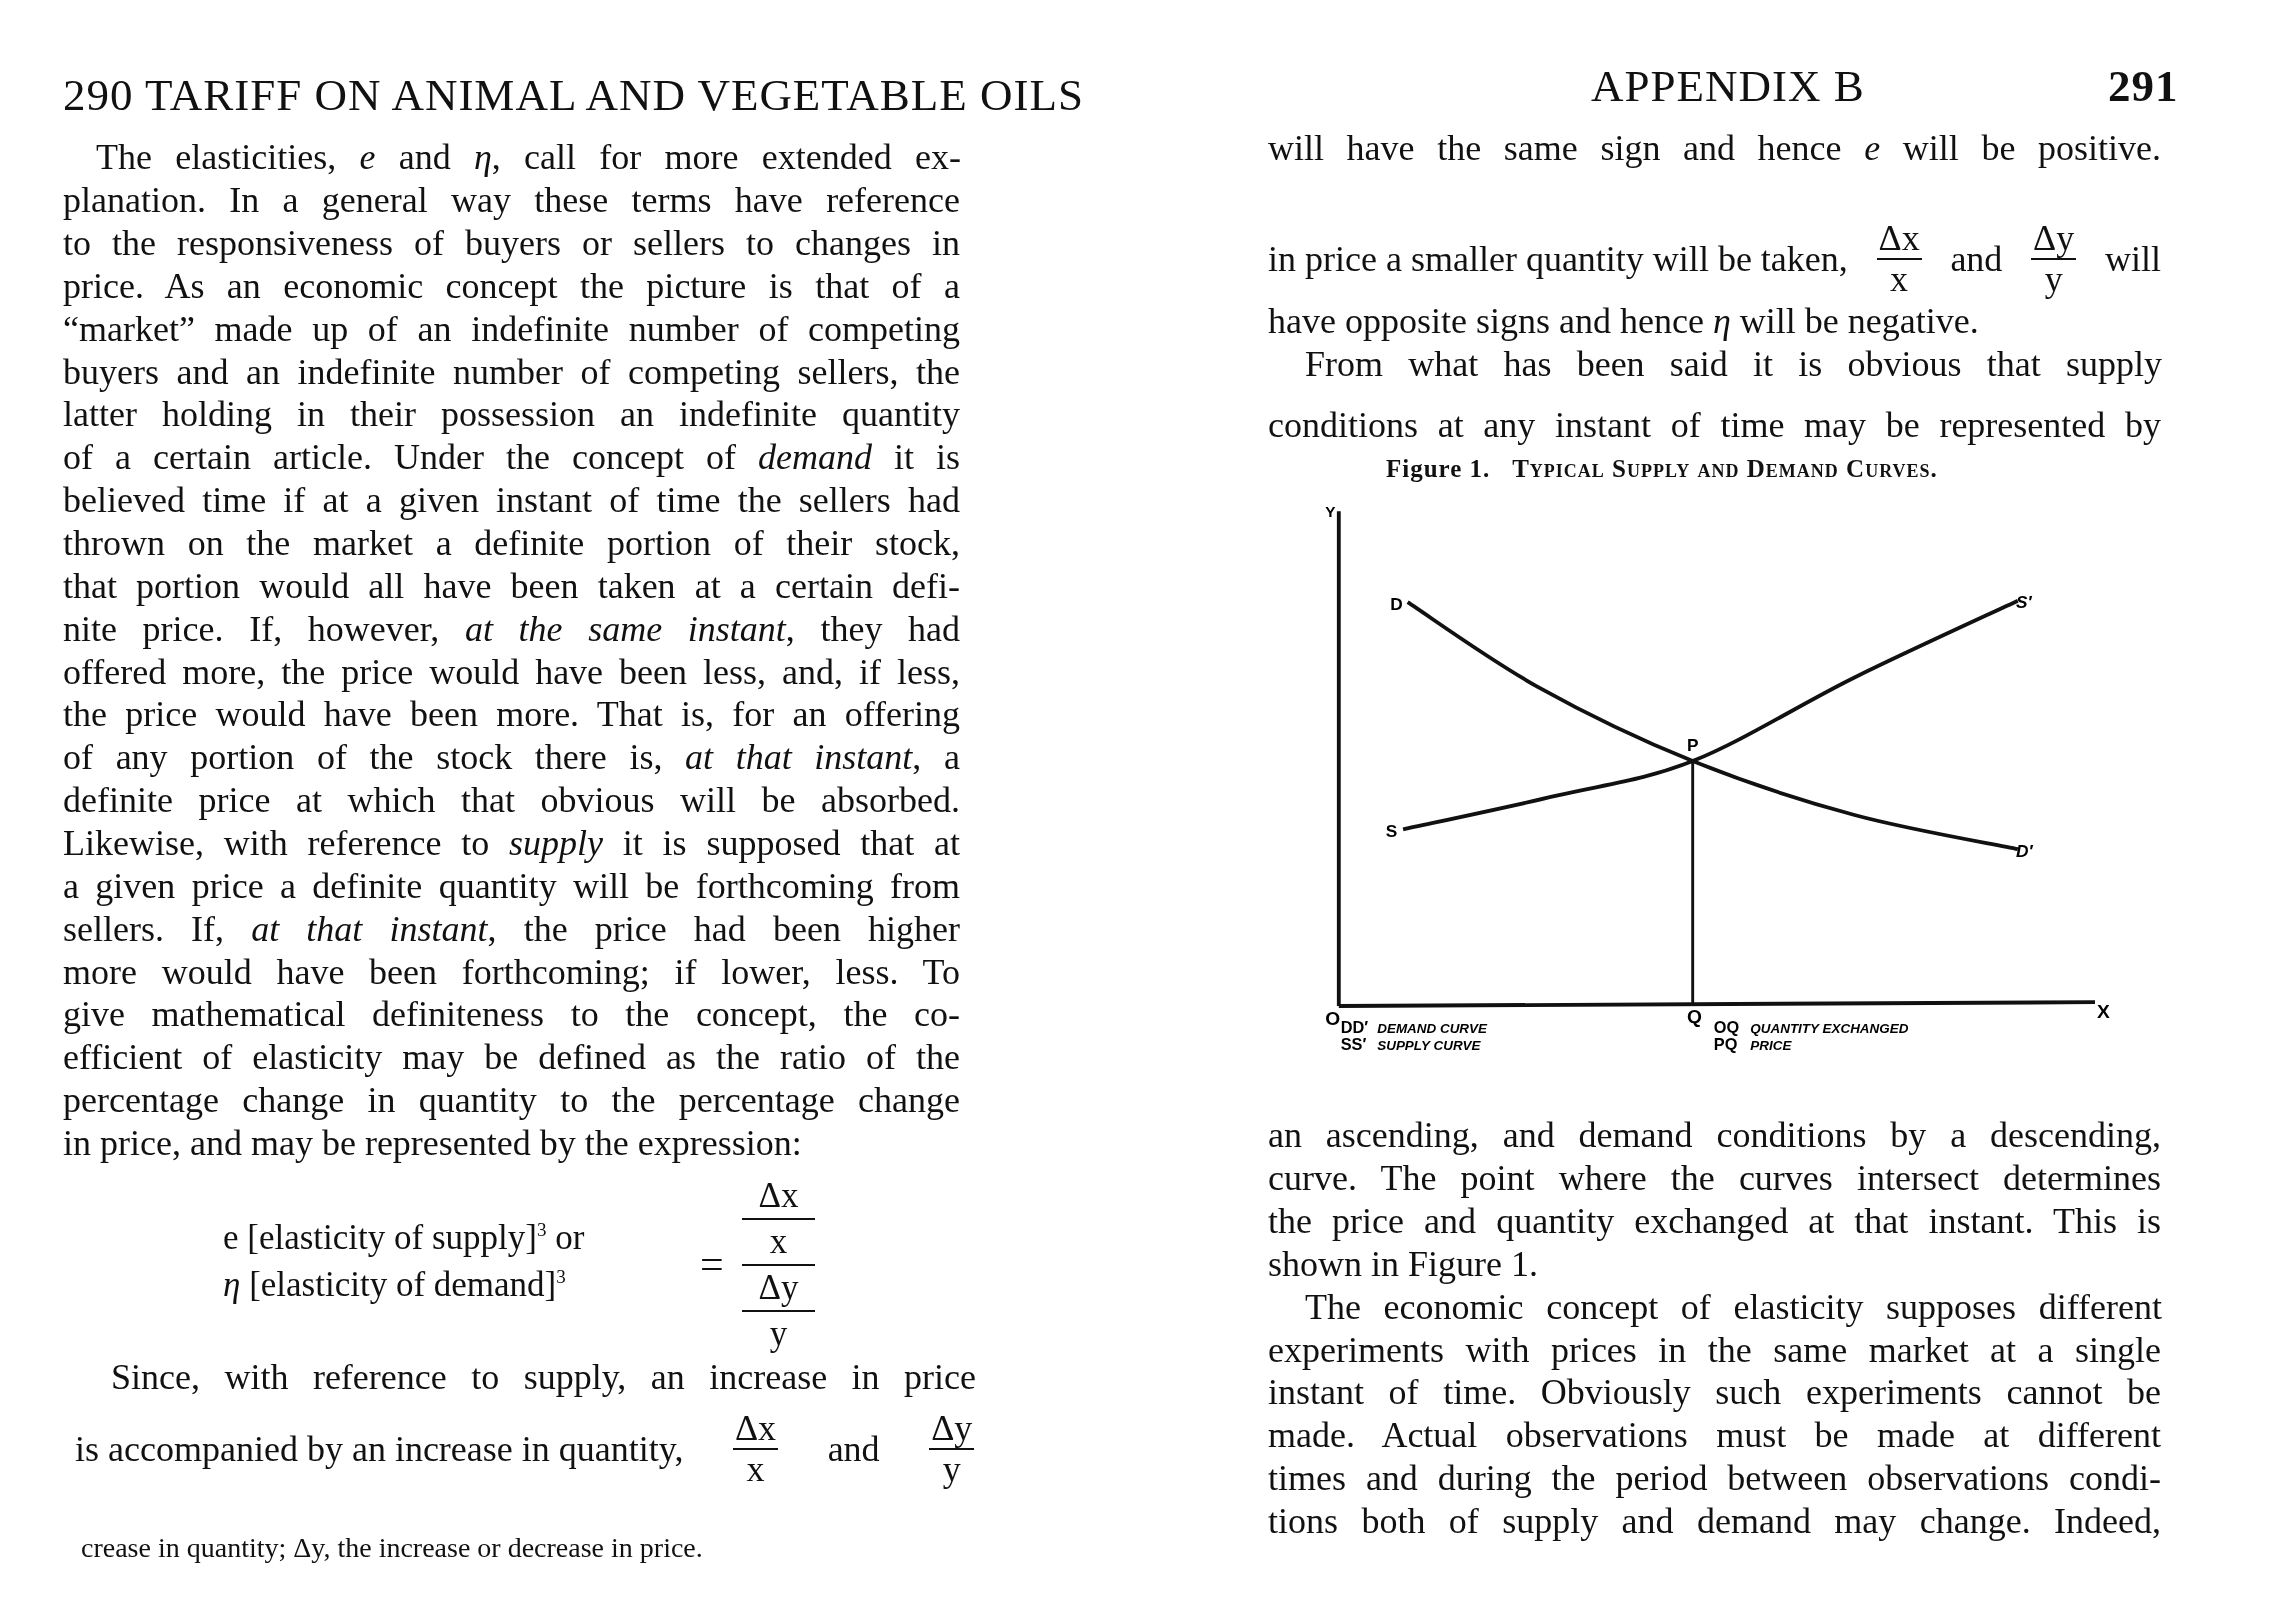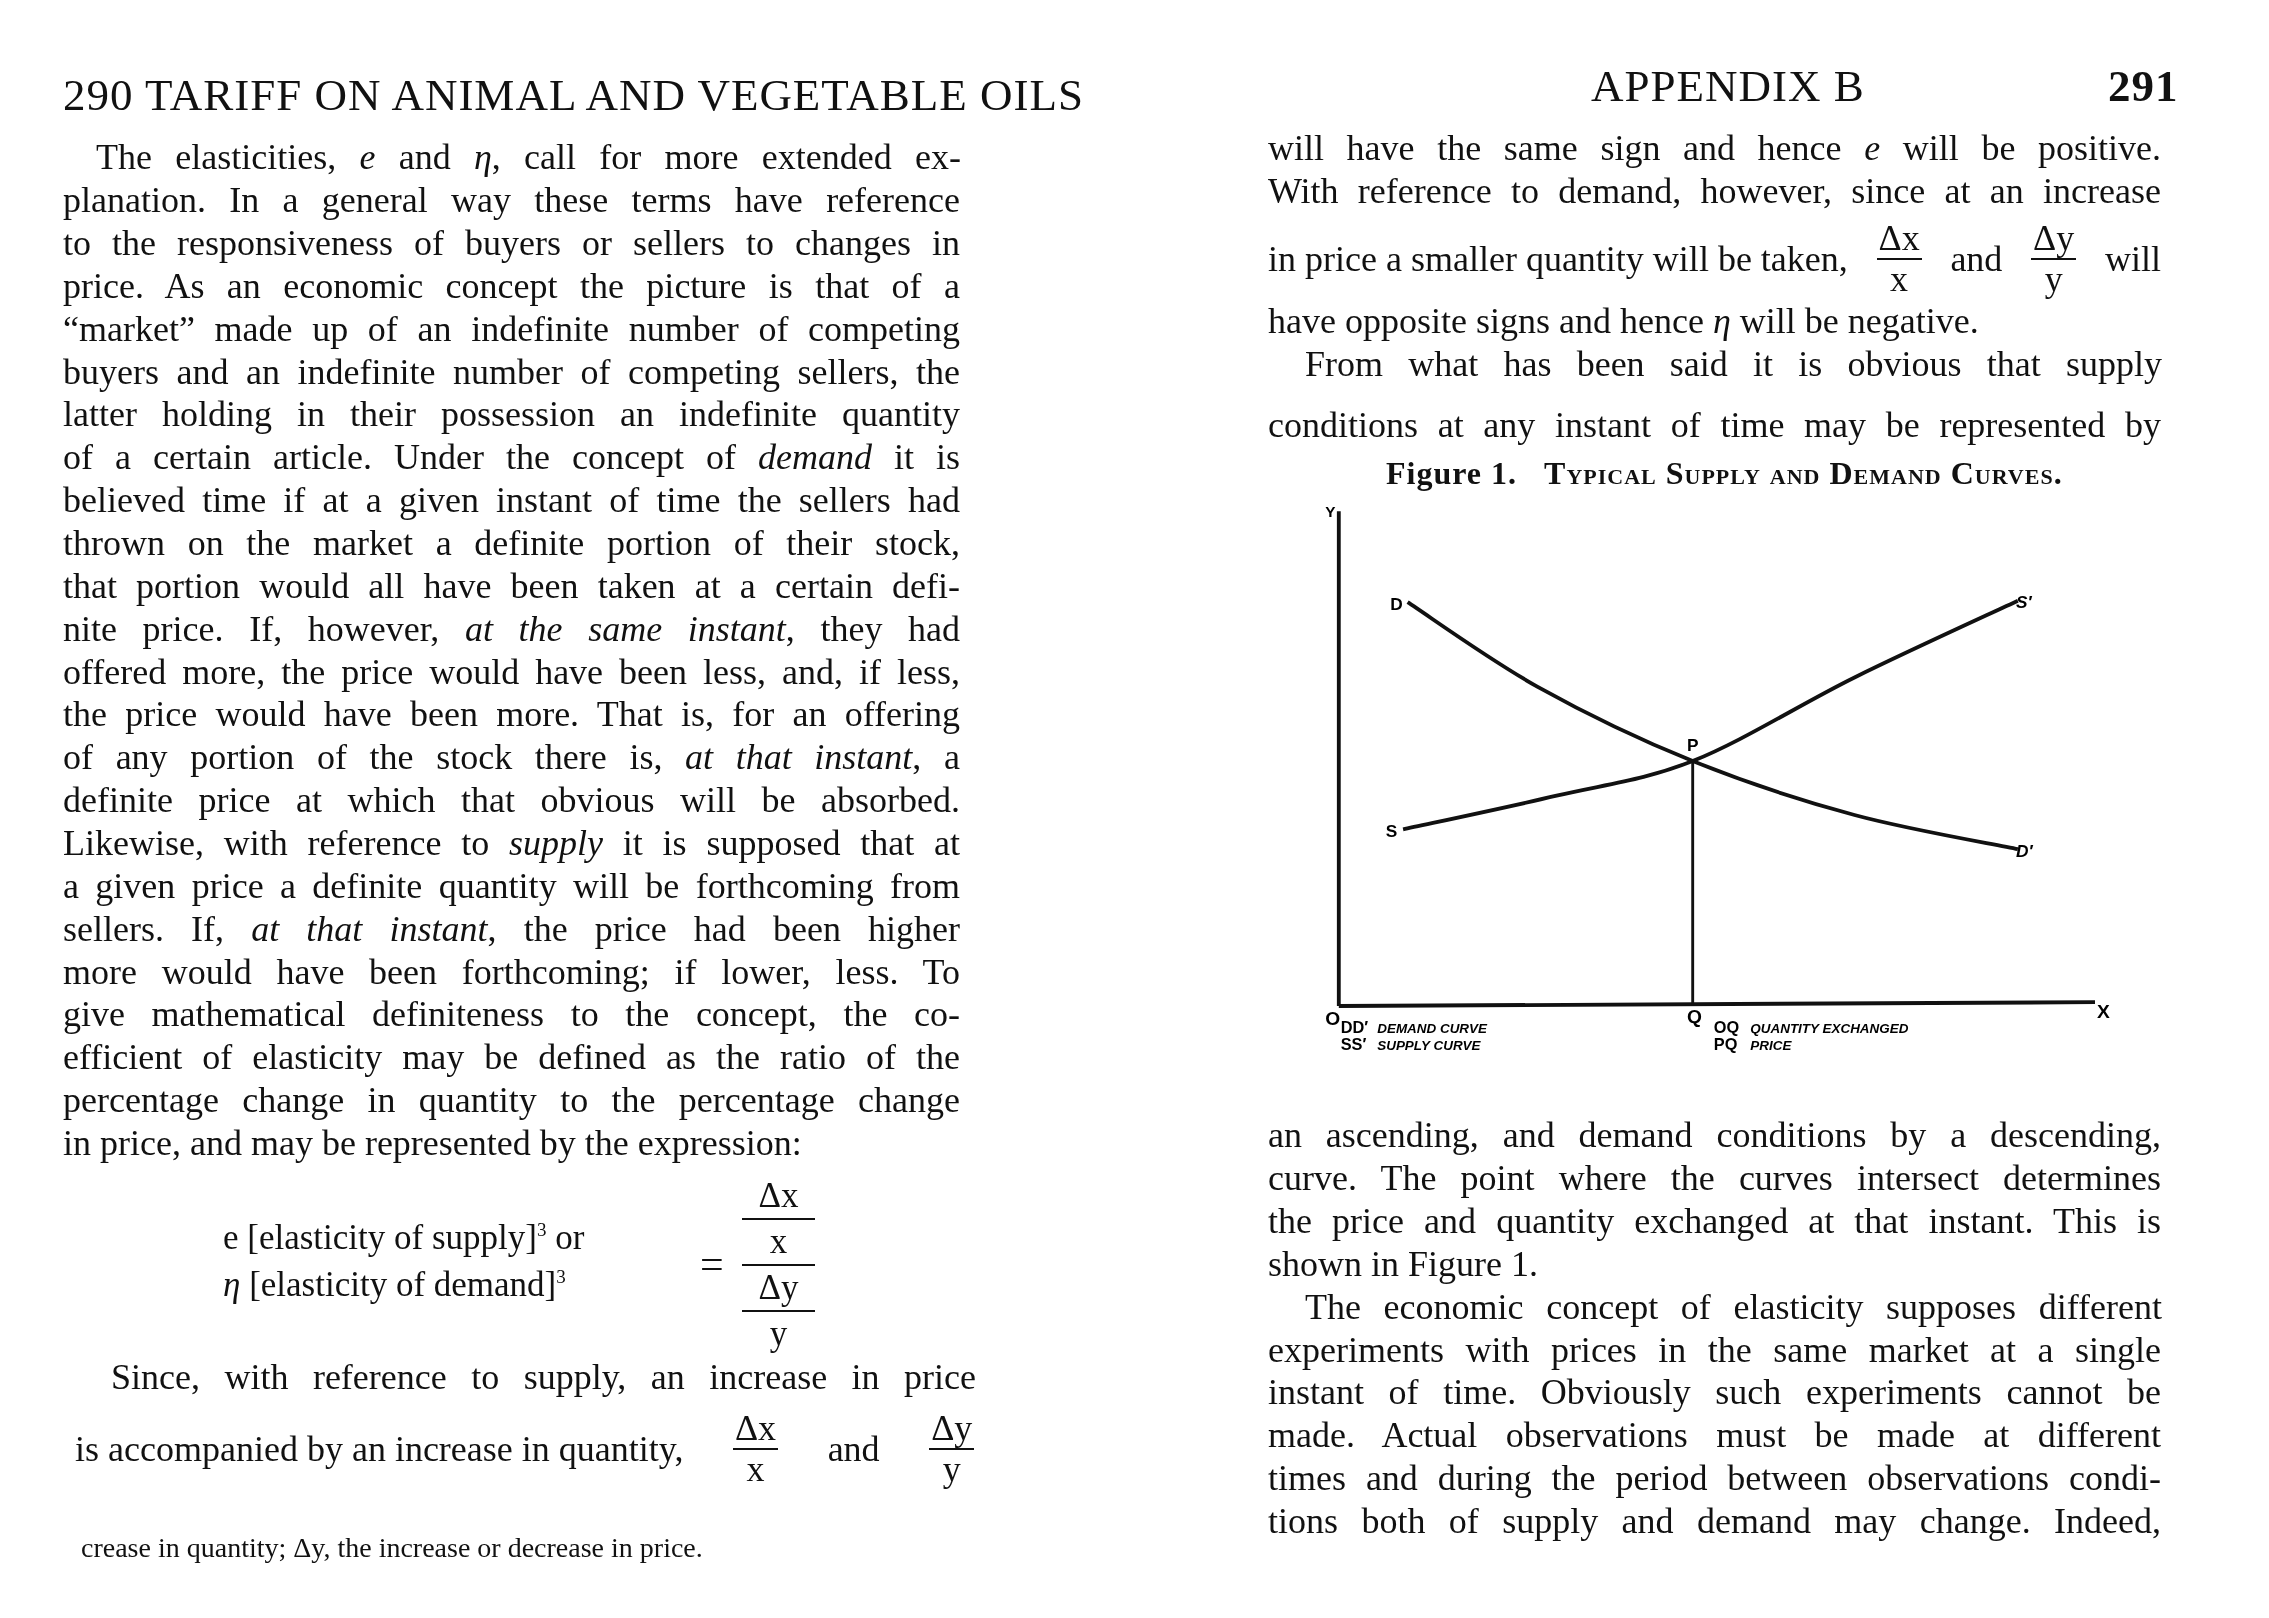--- a/index.html
+++ b/index.html
@@ -10,21 +10,21 @@
   #page-right { left:1134px; width:1136px; height:1619px; }
   .runhead { position:absolute; font-size:45px; letter-spacing:1px; white-space:nowrap; }
   .line { position:absolute; font-size:36px; line-height:42px; white-space:nowrap; }
   .just { text-align:justify; text-align-last:justify; }
   i { font-style:italic; }
   .frac { display:inline-block; vertical-align:middle; text-align:center; line-height:1; margin:0 3.8px; }
   .frac .num { display:block; border-bottom:2.9px solid #111; padding:0 1.9px 1.9px; }
   .frac .den { display:block; padding-top:1.9px; }
   .sup { font-size:19px; vertical-align:super; }
   .footnote { position:absolute; font-size:28px; line-height:33px; white-space:nowrap; }
-  .fig-title { position:absolute; font-size:32px; letter-spacing:1px; white-space:nowrap; font-weight:bold; }
+  .fig-title { position:absolute; font-size:25px; letter-spacing:1px; white-space:nowrap; font-weight:bold; }
   svg text { font-family:"Liberation Sans","DejaVu Sans",sans-serif; }
   .formula-block { position:absolute; font-size:35px; }
 </style>
 </head>
 <body>
 
 <div class="page" id="page-left">
   <div class="runhead" style="left:63px; top:69px;">
     <span>290</span>
     <span>TARIFF ON ANIMAL AND VEGETABLE OILS</span>
@@ -91,21 +91,20 @@
   </div>
 
   <div class="footnote" style="left:81px; top:1531px;">crease in quantity; Δy, the increase or decrease in price.</div>
 </div>
 
 <div class="page" id="page-right">
   <div class="runhead" style="left:457px; top:60px;">APPENDIX B</div>
   <div class="runhead" style="left:974px; top:60px; font-weight:bold;">291</div>
 
   <div class="line just" style="left:134px; top:127px; width:893px;">will have the same sign and hence <i>e</i> will be positive.</div>
-  <div class="line just" style="left:134px; top:170px; width:893px;">With reference to demand, however, since at an increase</div>
   <div class="line" style="left:134px; top:217px; width:893px; height:83px; display:flex; align-items:center; justify-content:space-between;">
     <span>in price a smaller quantity will be taken,</span>
     <span class="frac">
         <span class="num">Δx</span>
         <span class="den">x</span>
       </span>
     <span>and</span>
     <span class="frac">
         <span class="num">Δy</span>
         <span class="den">y</span>

